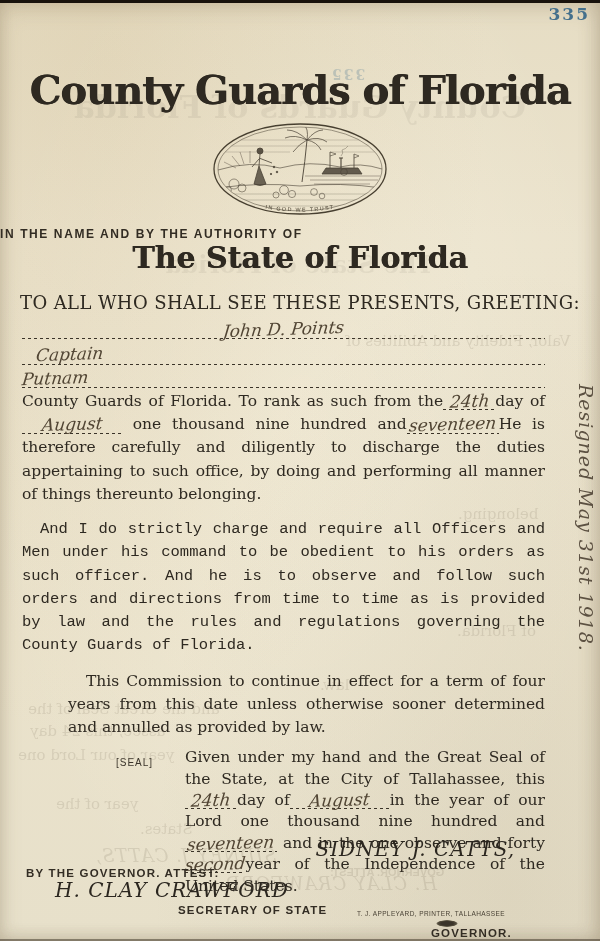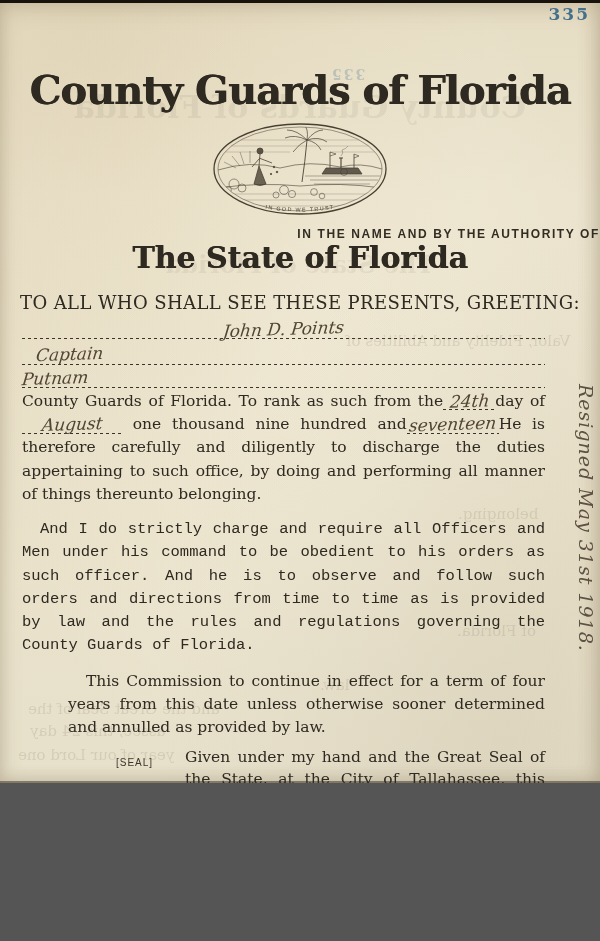--- a/index.html
+++ b/index.html
@@ -1,18 +1,18 @@
 <!DOCTYPE html>
 <html><head>
 <meta charset="utf-8">
 <style>
   * { margin:0; padding:0; box-sizing:border-box; }
   html,body { background:#555; }
   .page {
-    position:relative; width:600px; height:783px; overflow:hidden;
+    position:relative; width:600px; height:941px; overflow:hidden;
     background-color:#e9e1ca;
     background-image:
       radial-gradient(ellipse at 18% 8%, rgba(190,160,105,0.14), transparent 55%),
       radial-gradient(ellipse at 85% 95%, rgba(130,115,85,0.10), transparent 50%),
       radial-gradient(ellipse at 50% 45%, rgba(255,252,238,0.30), transparent 75%),
       linear-gradient(180deg,#e6ddc4 0%, #ebe3cd 25%, #eae2cb 70%, #e7e0ca 100%);
     box-shadow: inset 0 8px 22px rgba(110,90,55,0.18), inset -6px 0 18px rgba(120,100,70,0.12), inset 0 -5px 14px rgba(110,95,65,0.15);
     font-family:"DejaVu Serif","Liberation Serif",serif;
     color:#2e2921;
   }
@@ -23,21 +23,21 @@
 
   .ghost { position:absolute; color:#6b5f4b; opacity:0.15; transform:scaleX(-1); white-space:nowrap; pointer-events:none; font-family:"DejaVu Serif",serif; }
   .ghost.hand { font-style:italic; }
   .ghost-blue { position:absolute; color:#4d7793; opacity:0.28; transform:rotate(180deg); font-weight:bold; letter-spacing:2px; font-size:14px; pointer-events:none; }
   .ghost-title { position:absolute; left:0; right:0; text-align:center; opacity:0.06; transform:scaleX(-1); font-weight:bold; pointer-events:none; }
 
   .doc-title { position:absolute; top:66px; left:0; right:0; text-align:center; font-size:40px; font-weight:bold; letter-spacing:-1px; text-shadow:0.6px 0 0 #2e2921; }
 
   .emblem { position:absolute; top:122px; left:210px; width:180px; height:96px; }
 
-  .authority-line { position:absolute; top:227px; left:0; right:0; text-align:right;
+  .authority-line { position:absolute; top:227px; left:0; right:0; text-align:left;
     font-family:"Liberation Sans",sans-serif; font-size:12px; font-weight:bold; letter-spacing:1.6px; color:#322c23; }
 
   .state-title { position:absolute; top:240px; left:0; right:0; text-align:center; font-size:30px; font-weight:bold; text-shadow:0.5px 0 0 #2e2921; }
 
   .greeting { position:absolute; top:292px; left:20px; right:40px; font-size:18px; letter-spacing:0.4px; white-space:nowrap; }
 
   .doc-body { position:absolute; top:317px; left:22px; right:55px; font-size:15.5px; line-height:1.5; text-align:justify; }
   .para { text-indent:18px; }
   .para + .para, .spacer-sm { margin-top:9px;margin-left:46px; }
 

